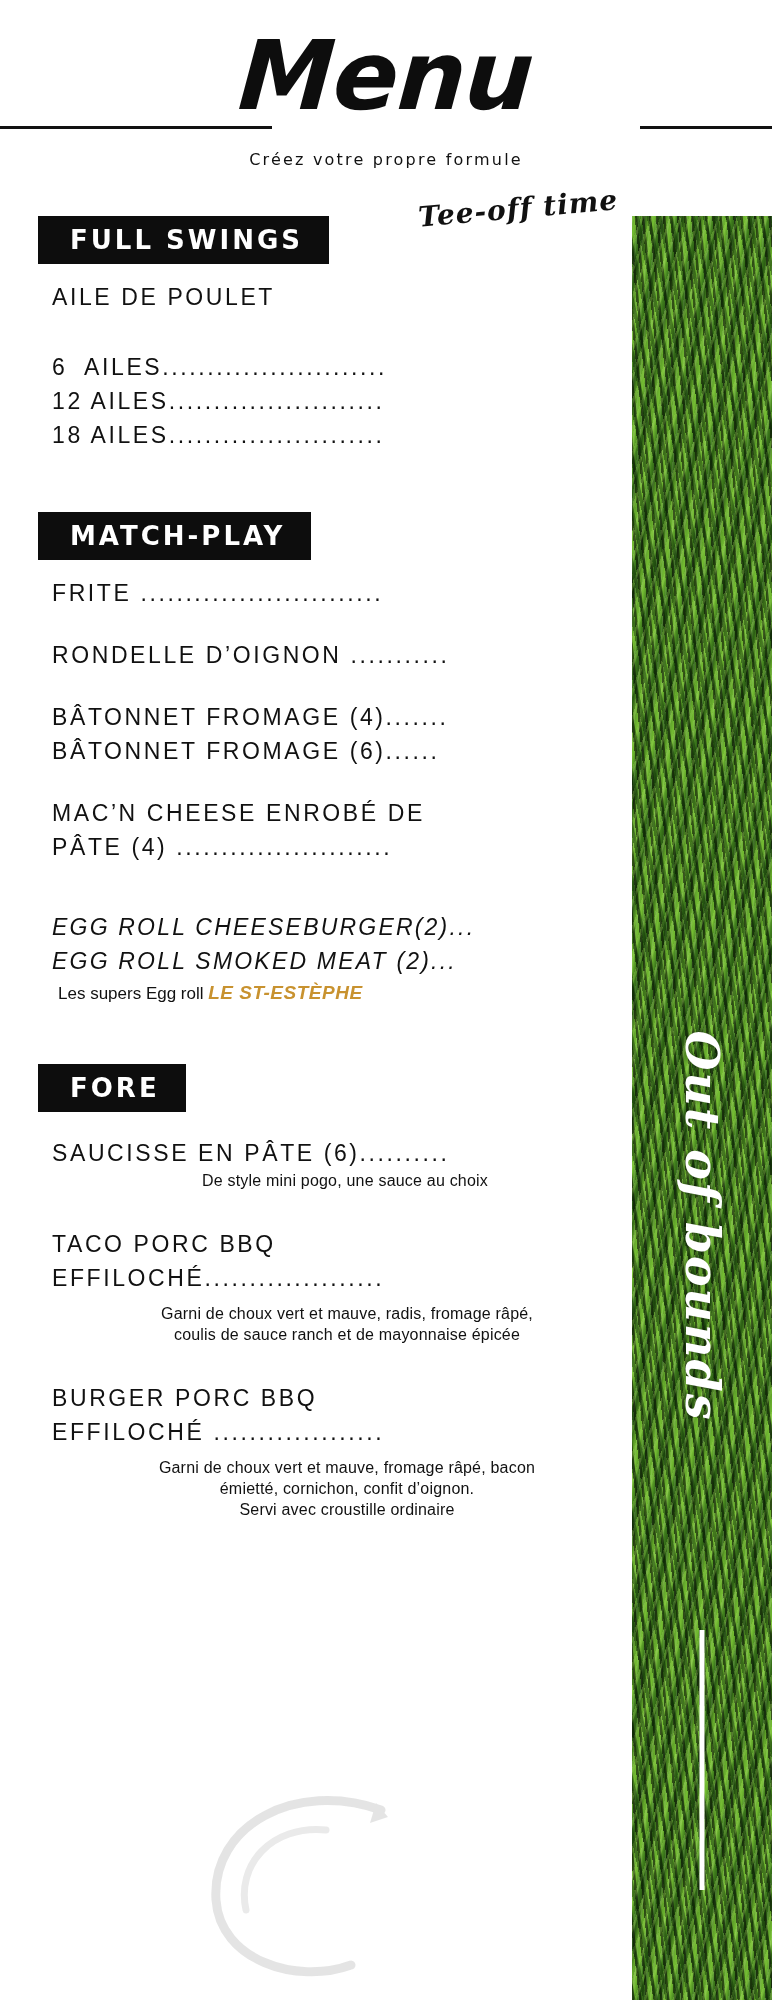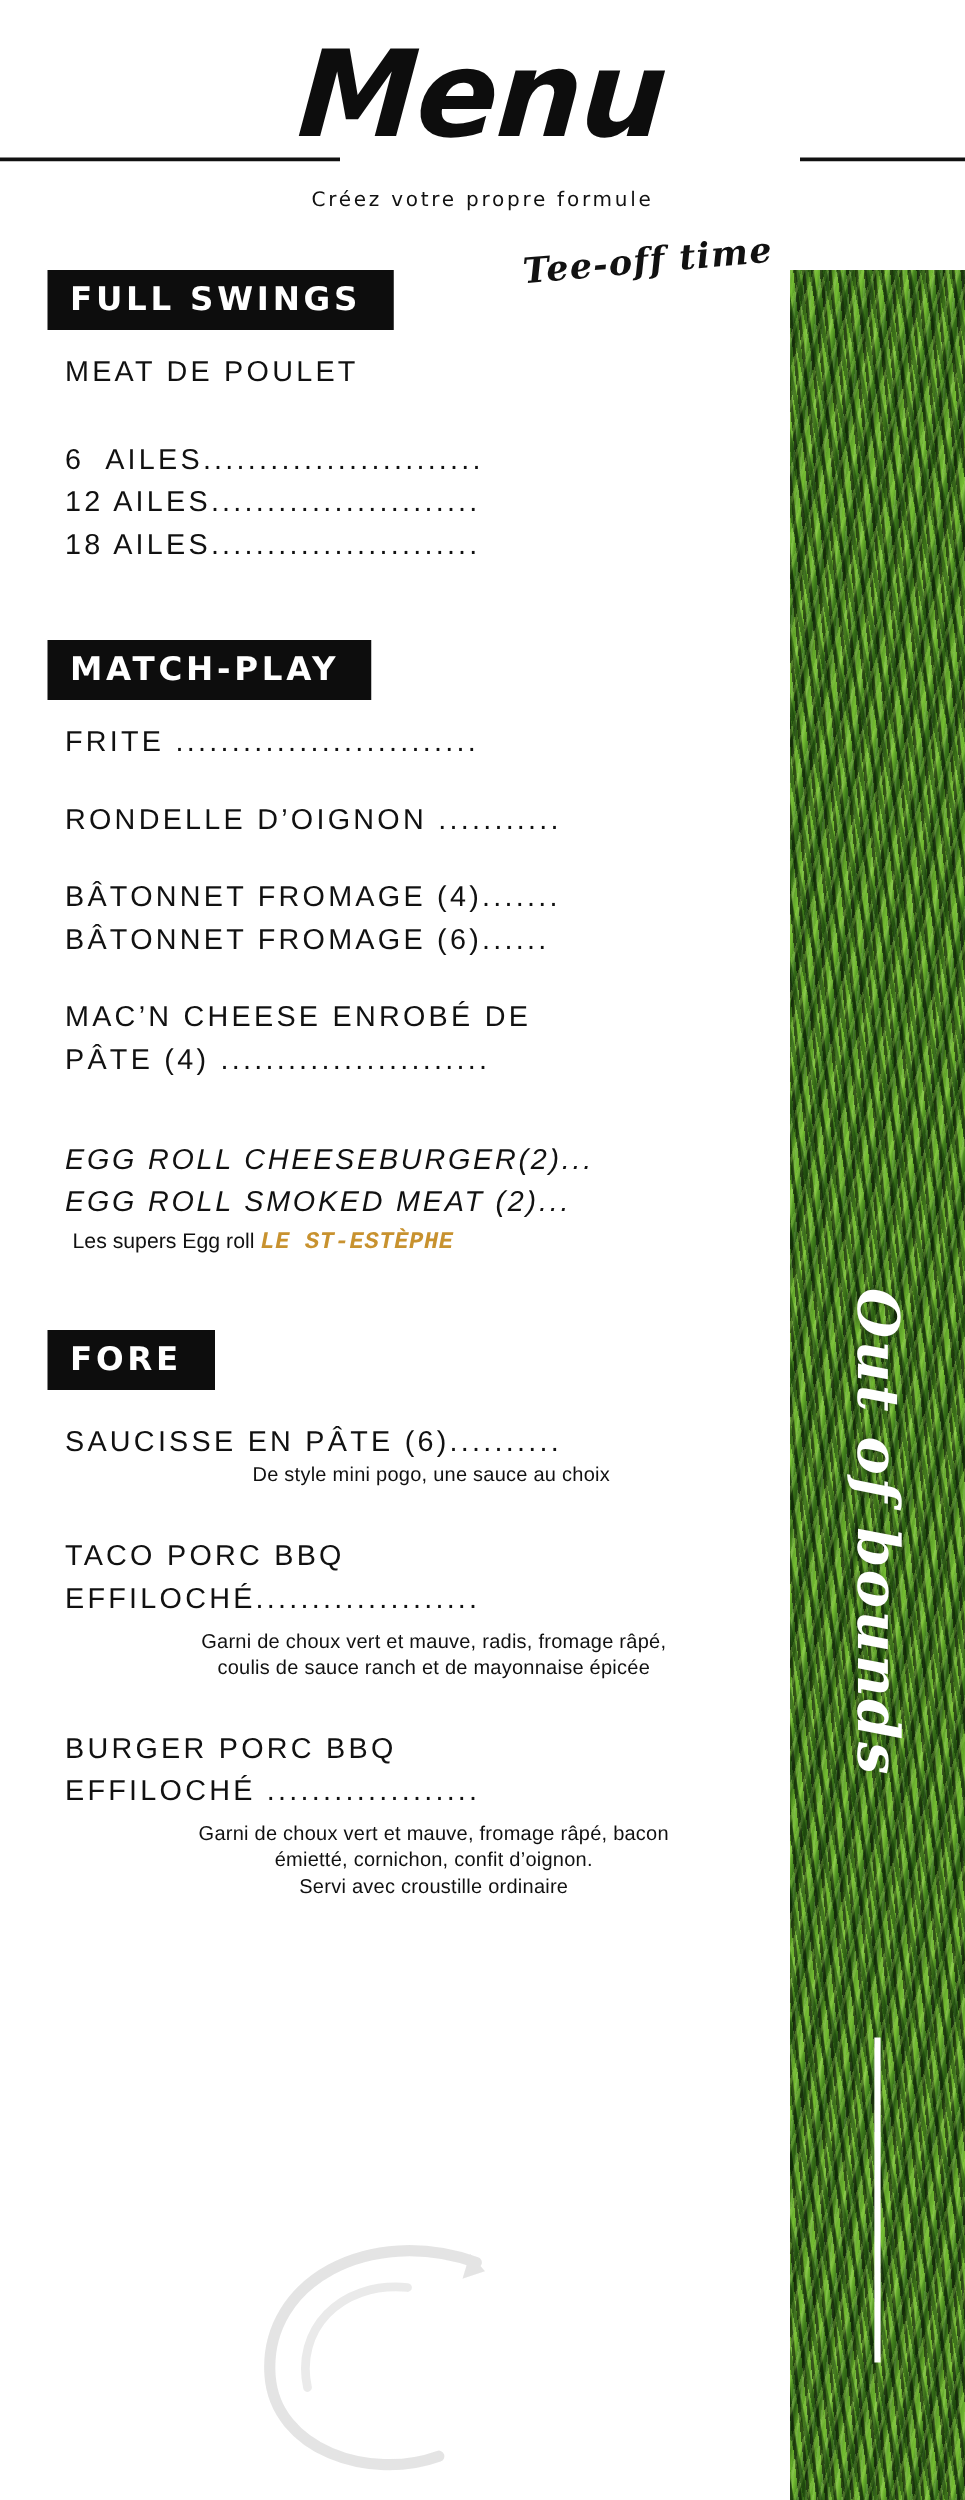--- a/index.html
+++ b/index.html
@@ -131,21 +131,21 @@
   }
 
   .section-tag {
     display: inline-block;
     background: #0d0d0d;
     color: #ffffff;
     font-family: "DejaVu Sans", sans-serif;
     font-weight: 700;
     font-size: 26px;
     letter-spacing: 3px;
-    padding: 9px 26px 9px 18px;
+    padding: 9px 26px 9px 32px;
     margin-left: 38px;
   }
   .tag-wrap { margin-bottom: 16px; }
 
   .item {
     font-family: "Liberation Sans", sans-serif;
     font-size: 23px;
     letter-spacing: 2.6px;
     color: #111;
     margin-left: 52px;
@@ -165,21 +165,21 @@
   .note.ml68 { margin-left: 62px; }
   .egg-note {
     font-family: "Liberation Sans", sans-serif;
     font-size: 17px;
     color: #111;
     margin-left: 58px;
     margin-top: 4px;
   }
   .egg-note .gold {
     color: #c8922f;
-    font-family: Liberation Mono, monospace;
+    font-family: Liberation Sans, sans-serif;
     font-style: italic;
     font-weight: 700;
     font-size: 19px;
     letter-spacing: .5px;
   }
   .sp-8  { height: 8px; }
   .sp-28 { height: 28px; }
   .sp-36 { height: 36px; }
   .sp-46 { height: 46px; }
   .sp-60 { height: 60px; }
@@ -217,21 +217,21 @@
     <div class="oob-text">Out of bounds</div>
     <div class="grass-bar"></div>
   </div>
   <div class="tee-off">Tee-off time</div>
 
   <div class="content">
 
     <div class="tag-wrap">
       <span class="section-tag">FULL SWINGS</span>
     </div>
-    <div class="item">MEAT DE POULET</div>
+    <div class="item">AILE DE POULET</div>
     <div class="sp-36"></div>
     <div class="item">6  AILES.........................</div>
     <div class="item">12 AILES........................</div>
     <div class="item">18 AILES........................</div>
 
     <div class="sp-60"></div>
 
     <div class="tag-wrap">
       <span class="section-tag">MATCH-PLAY</span>
     </div>

